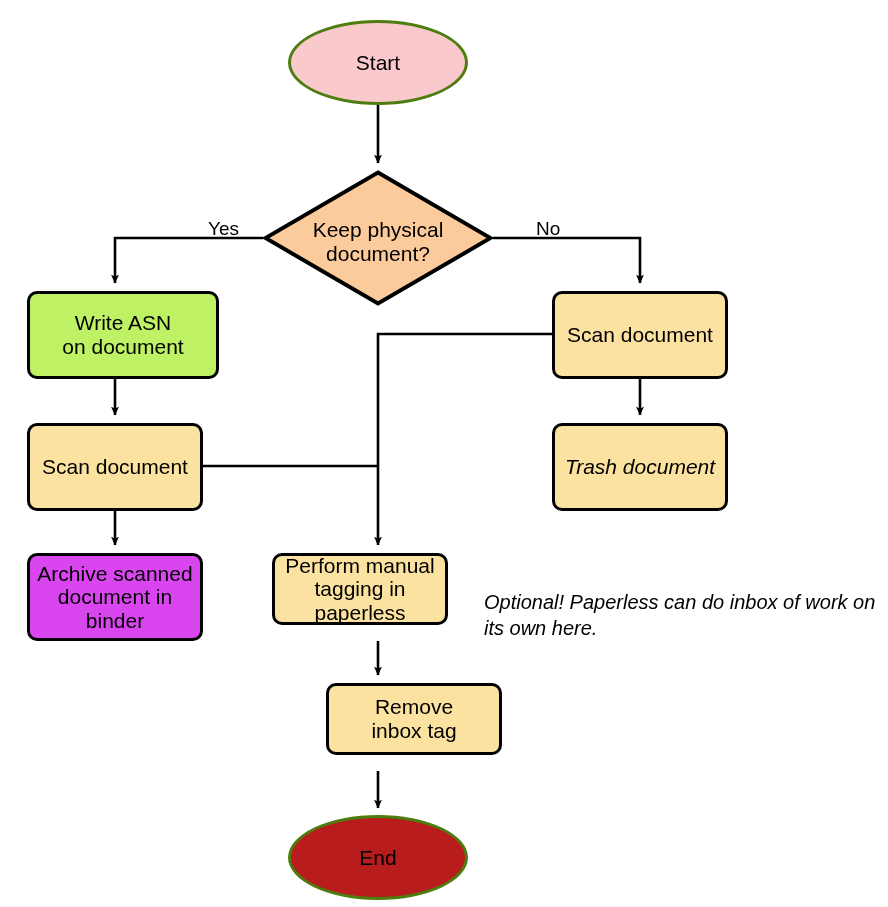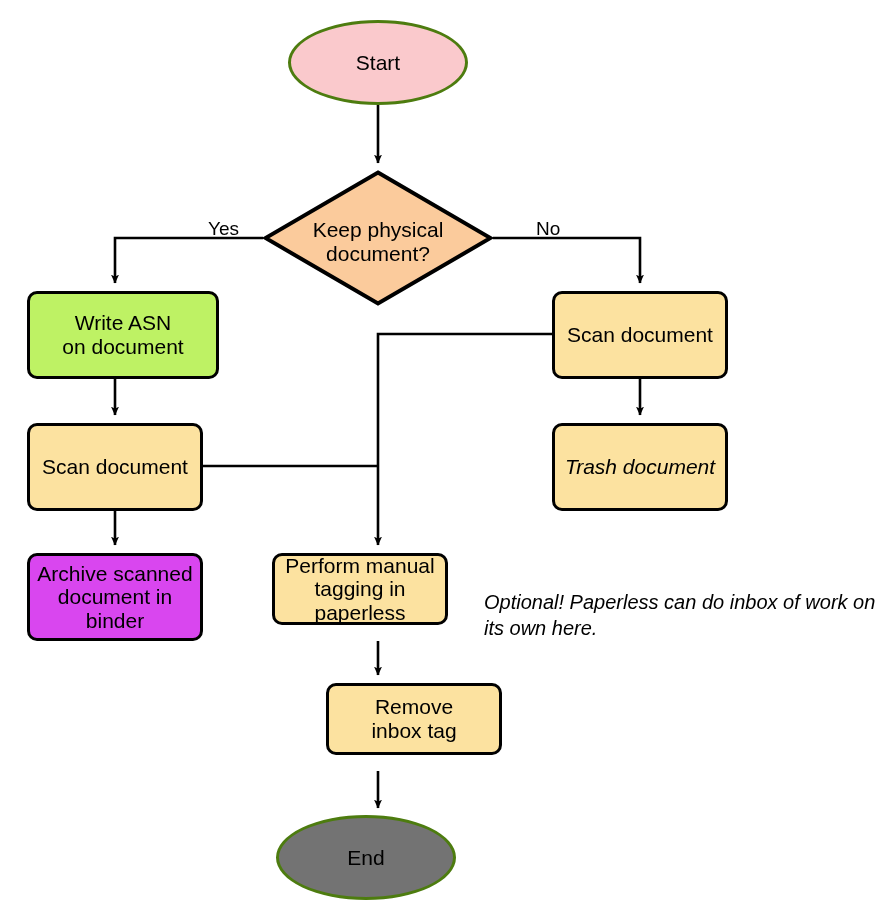--- a/index.html
+++ b/index.html
@@ -165,19 +165,19 @@
     <span class="label">Perform manual
 tagging in
 paperless</span>
   </div>
 
   <div class="node process" style="left:290px; top:683px; width:176px; height:72px; background:#FCE2A0;margin-left:36px;">
     <span class="label">Remove
 inbox tag</span>
   </div>
 
-  <div class="node terminator" style="left:276px; top:815px; width:180px; height:85px; background:#737373;">
+  <div class="node terminator" style="left:288px; top:815px; width:180px; height:85px; background:#b91c1c;">
     <span class="label">End</span>
   </div>
 
   <div class="note" style="left:484px; top:590px;">Optional! Paperless can do inbox of work on its own here.</div>
 
 </div>
 
 </body></html>

